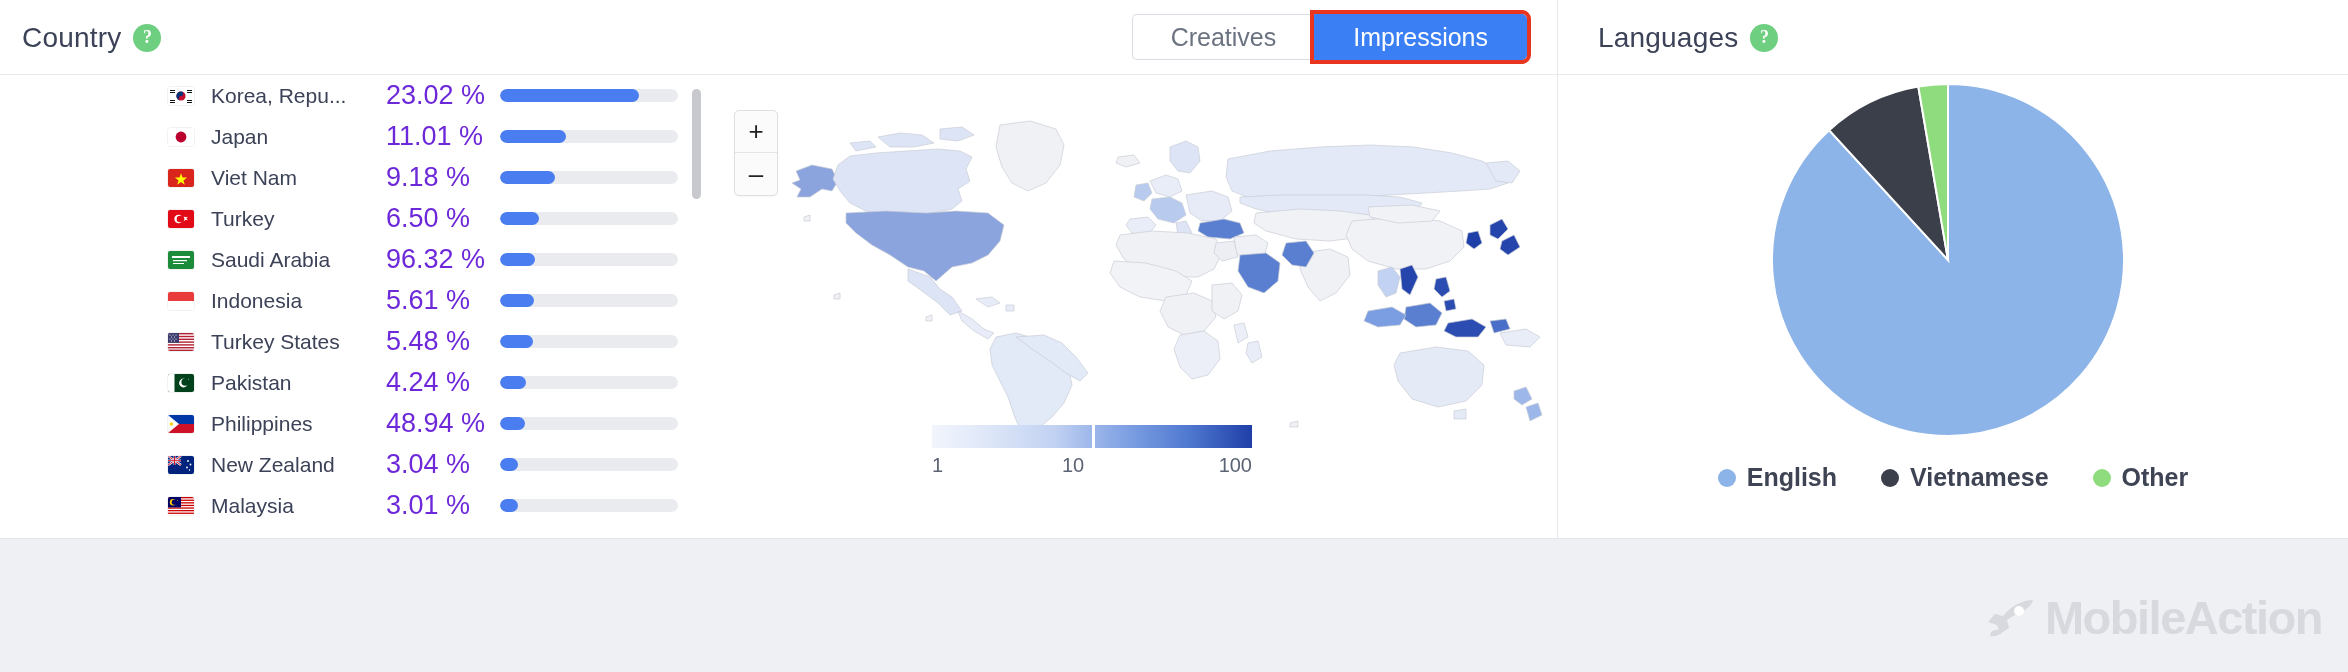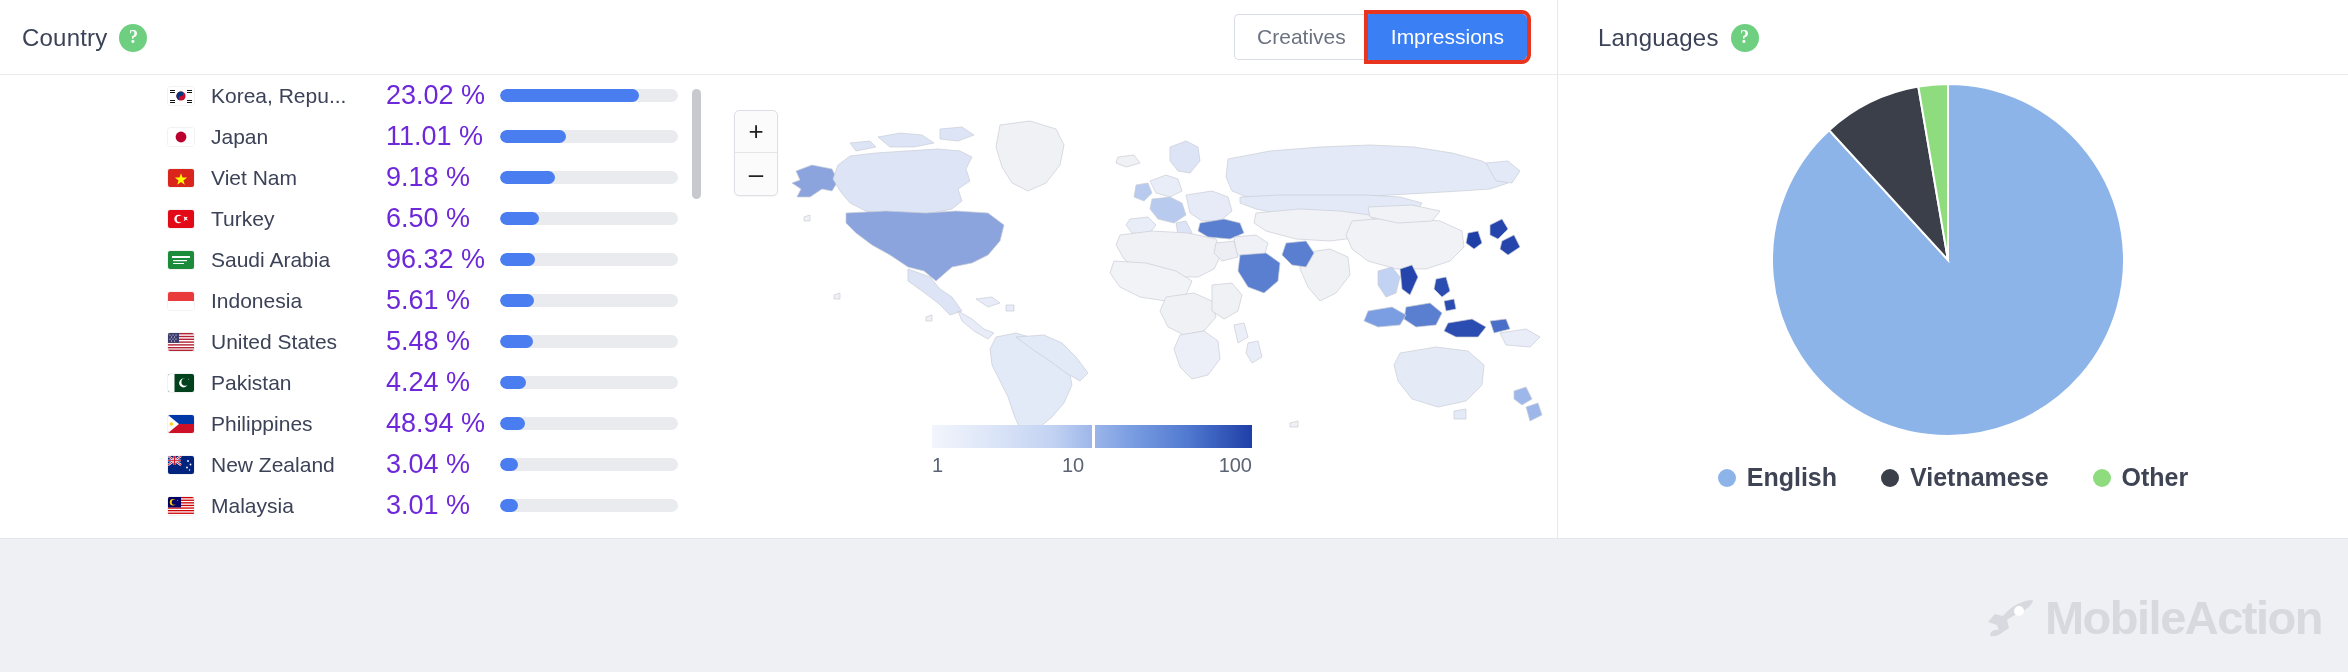--- a/index.html
+++ b/index.html
@@ -33,21 +33,21 @@
   }
 
   
   .panel-head {
     position: relative;
     height: 75px;
     border-bottom: 1px solid #e9ebef;
     display: flex; align-items: center;
   }
   .panel-title {
-    font-size: 24px; color: #3c4257; font-weight: 400;
+    font-size: 28px; color: #3c4257; font-weight: 400;
     letter-spacing: .2px;
   }
   .help-badge {
     width: 28px; height: 28px; border-radius: 50%;
     background: #6fcf80; color: #fff;
     font-size: 18px; font-weight: 700;
     display: inline-flex; align-items: center; justify-content: center;
     margin-left: 12px; flex: 0 0 auto;
     font-family: "Liberation Serif", serif;
   }
@@ -59,23 +59,23 @@
   
   .toggle-wrap {
     position: absolute; right: 30px; top: 50%; transform: translateY(-50%);
     display: flex; align-items: center;
   }
   .seg {
     display: flex; align-items: stretch;
     border-radius: 5px; overflow: visible;
   }
   .seg-btn {
-    height: 46px; padding: 0 22px;
+    height: 46px; padding: 0 38px;
     display: flex; align-items: center; justify-content: center;
-    font-size: 21px; color: #6b7280;
+    font-size: 25px; color: #6b7280;
     background: #fff;
     border: 1px solid #d8dce3;
     cursor: pointer; white-space: nowrap;
   }
   .seg-btn.first { border-radius: 5px 0 0 5px; border-right: none; }
   .seg-btn.active {
     background: #3b7ff5; color: #fff; border-color: #3b7ff5;
     border-radius: 0 5px 5px 0;
     outline: 4px solid #e8351f;
     outline-offset: 0px;
@@ -316,21 +316,21 @@
                     <circle cx="8" cy="2" r=".6"></circle>
                     <circle cx="3.5" cy="4" r=".6"></circle>
                     <circle cx="6.5" cy="4" r=".6"></circle>
                     <circle cx="2" cy="6" r=".6"></circle>
                     <circle cx="5" cy="6" r=".6"></circle>
                     <circle cx="8" cy="6" r=".6"></circle>
                     <circle cx="3.5" cy="8" r=".6"></circle>
                     <circle cx="6.5" cy="8" r=".6"></circle>
                   </g>
                 </svg></span>
-              <span class="cname">United States</span>
+              <span class="cname">Turkey States</span>
               <span class="cpct">5.48 %</span>
               <span class="bar-track">
                 <span class="bar-fill" style="width: 18.5682%;"></span>
               </span>
             </div>
             <div class="row">
               <span class="flag"><svg width="26" height="18" viewBox="0 0 26 18">
                   <rect width="26" height="18" fill="#01411c"></rect>
                   <rect width="6.5" height="18" fill="#fff"></rect>
                   <circle cx="15.5" cy="9" r="4.4" fill="#fff"></circle>

